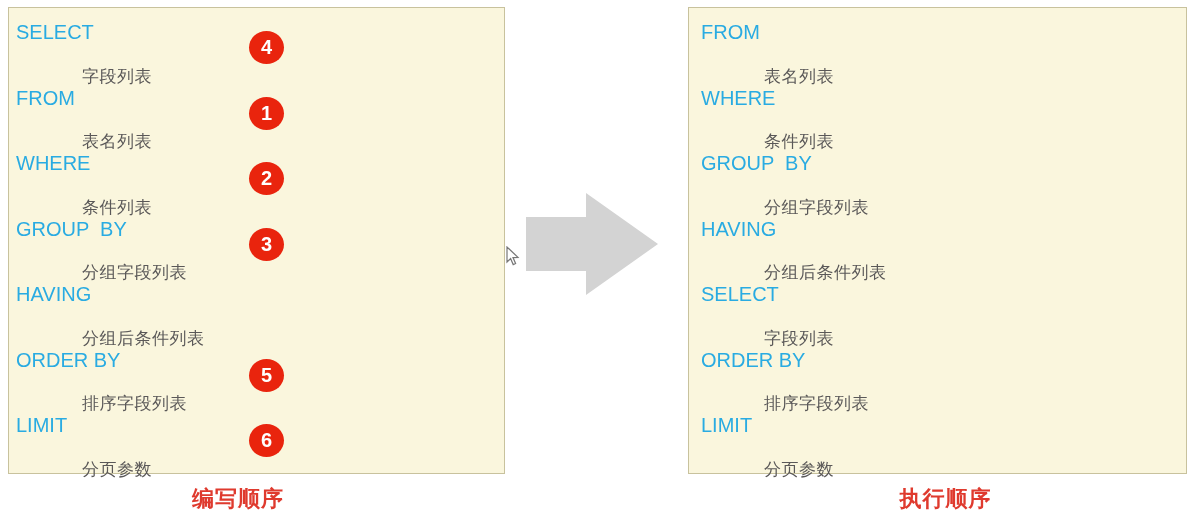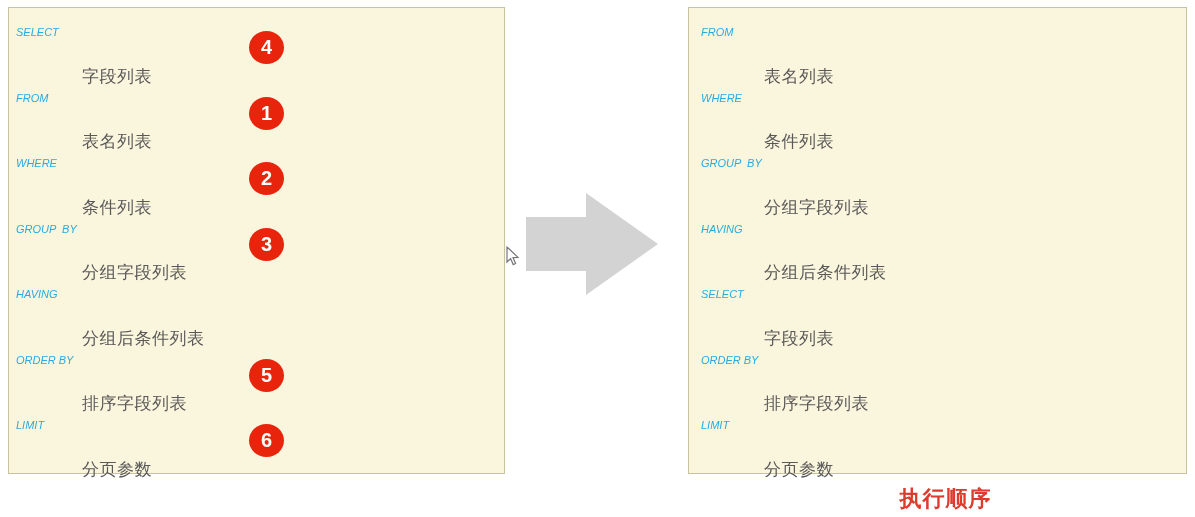--- a/index.html
+++ b/index.html
@@ -24,24 +24,23 @@
     box-sizing: border-box;
   }
   .panel.left  { left: 8px;   width: 497px; }
   .panel.right { left: 688px; width: 499px; }
   .panel-inner { padding-top: 8px; }
   .entry { position: relative; height: 65.5px; }
   .kw {
     display: block;
     height: 32.7px;
     line-height: 32.7px;
-    font-size: 11px;
+    font-size: 20px;
     color: #29ABE2;
     white-space: pre;
-    font-style: italic;
   }
   .panel.left  .kw { padding-left: 7px; }
   .panel.right .kw { padding-left: 12px; }
   .desc {
     display: block;
     height: 32.7px;
     line-height: 32.7px;
     font-size: 17px;
     color: #5A5858;
     letter-spacing: 0.5px;
@@ -162,20 +161,21 @@
           <span class="kw">ORDER BY</span>
           <span class="desc">排序字段列表</span>
         </div>
         <div class="entry">
           <span class="kw">LIMIT</span>
           <span class="desc">分页参数</span>
         </div>
       </div>
   </div>
 
+  <div class="panel-label left-label">编写顺序</div>
 
   <div class="panel-label right-label">执行顺序</div>
 
   <svg id="cursor" width="15" height="21" viewBox="0 0 15 21">
     <path d="M1,1 L1,16 L4.6,12.6 L7.2,18.6 L9.6,17.4 L7,11.6 L12,11.4 Z" fill="#ffffff" stroke="#777777" stroke-width="1.2"></path>
   </svg>
 
 </div>
 
 </body></html>

